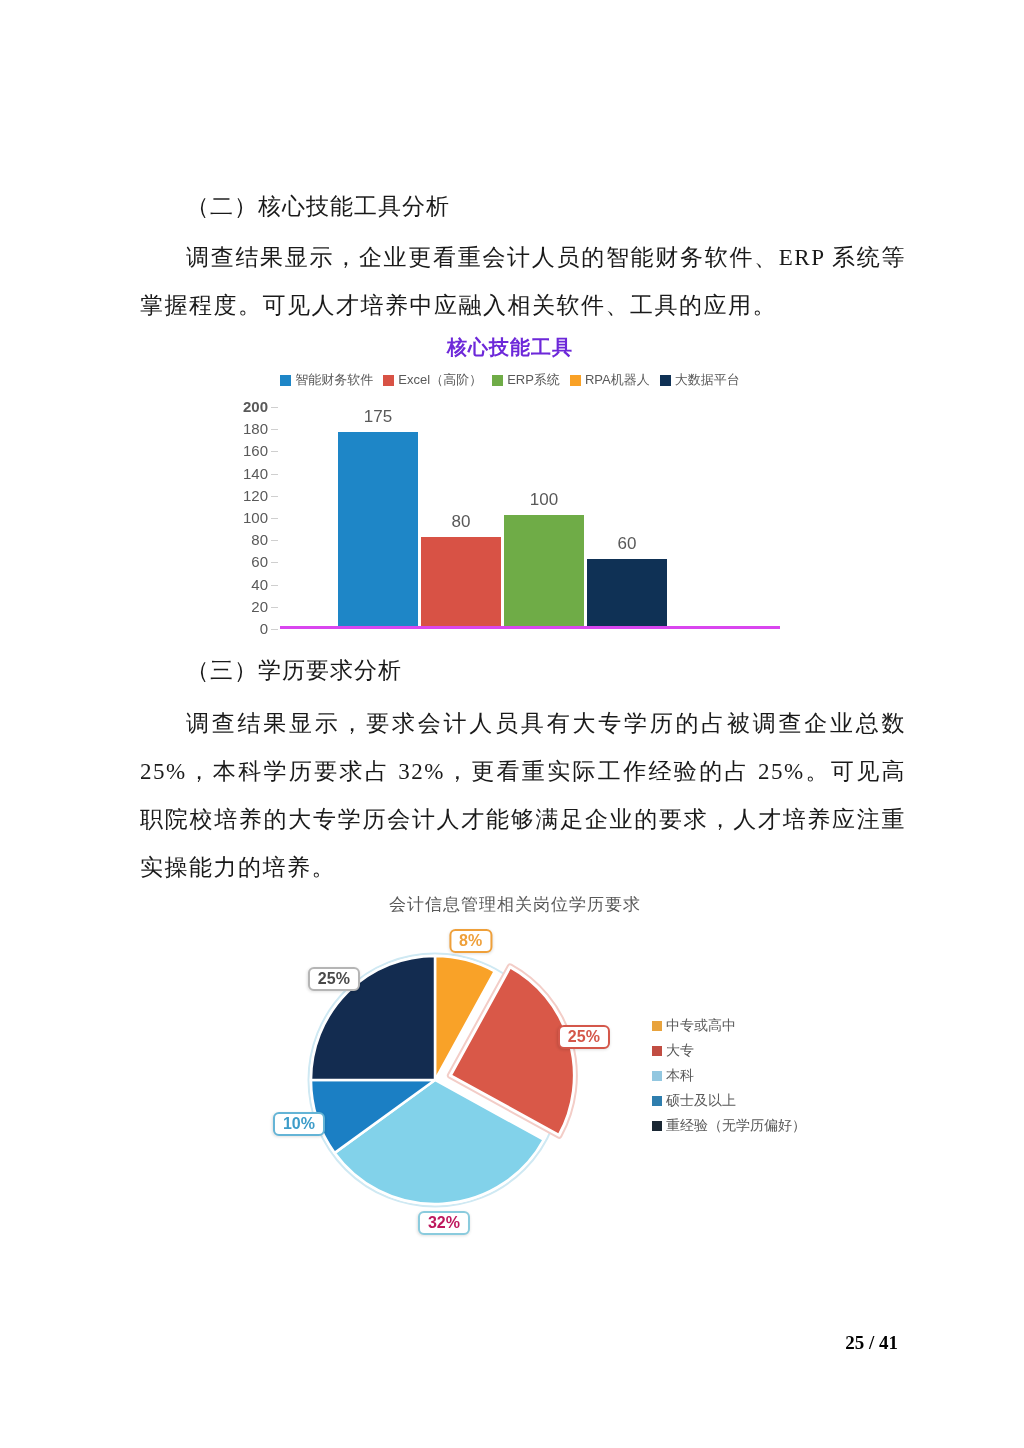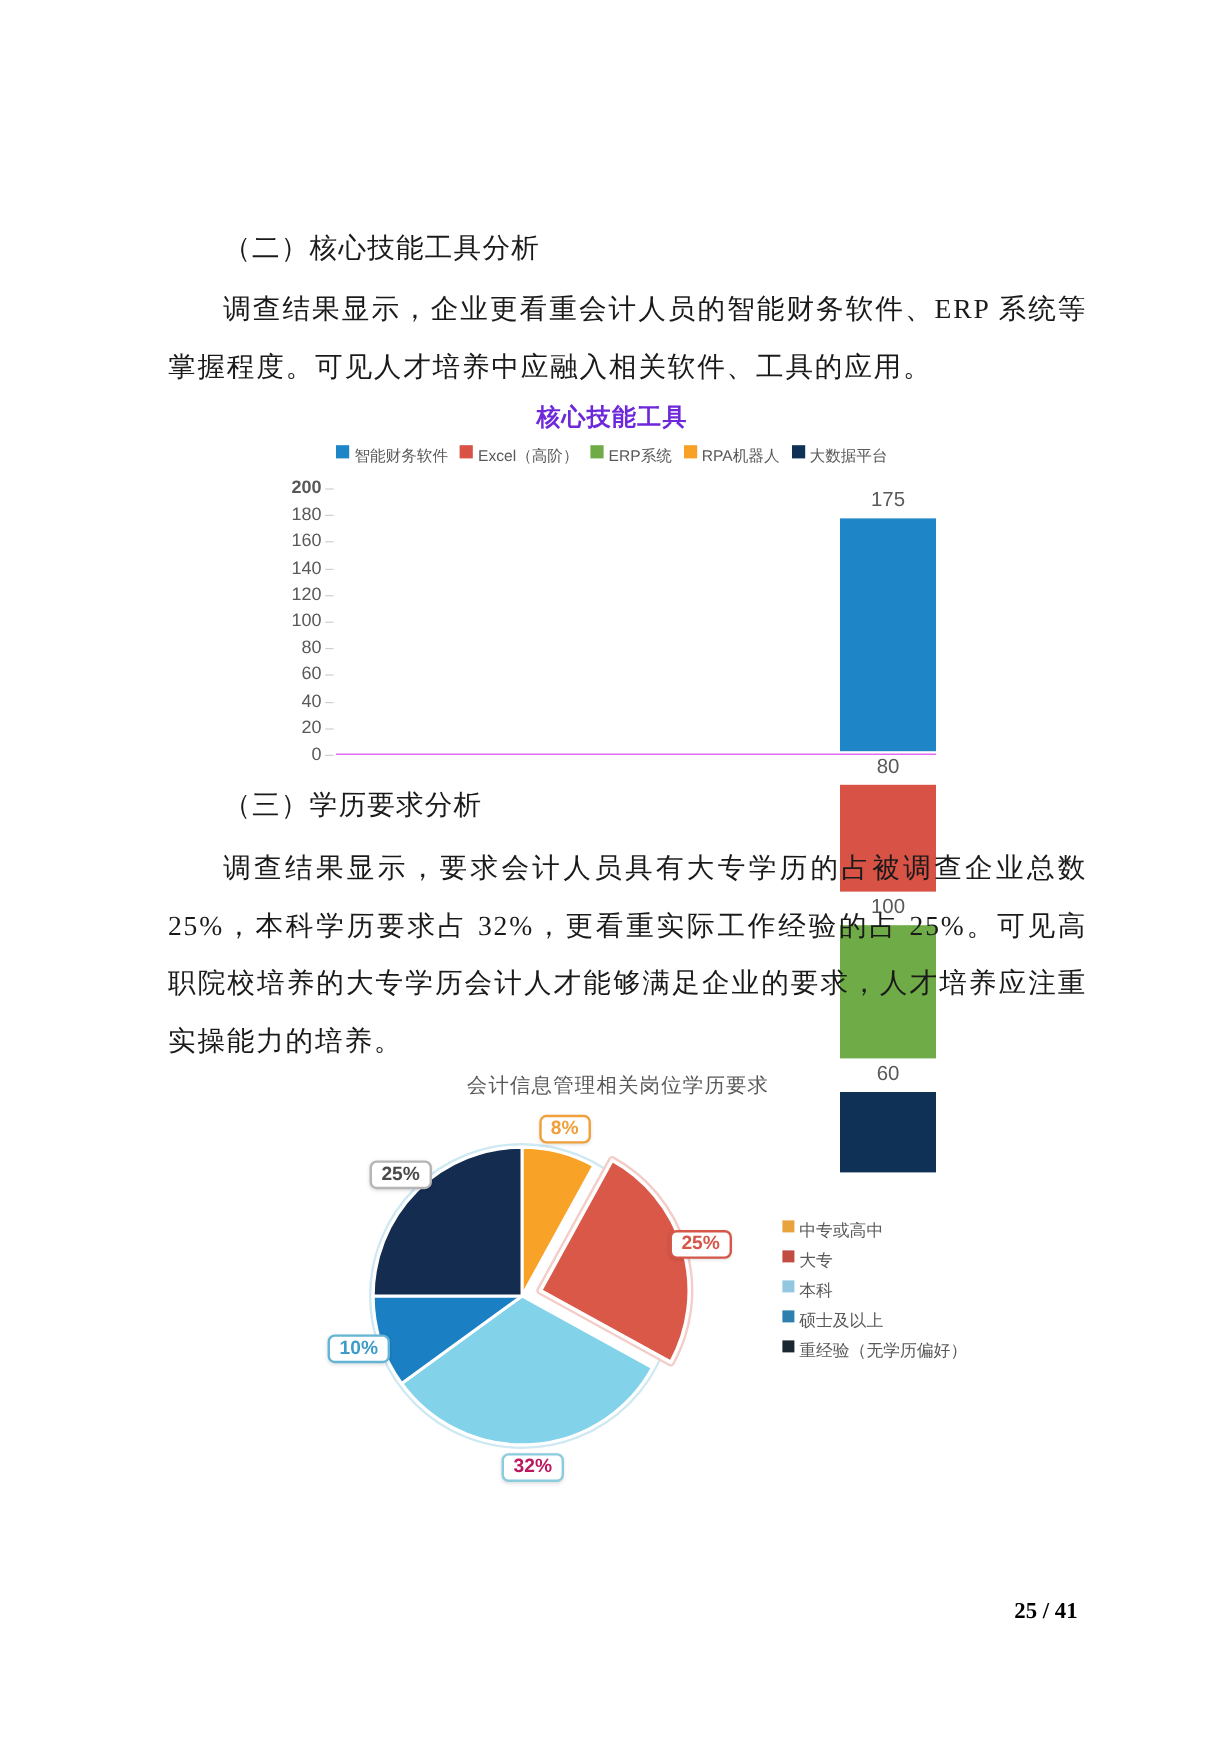--- a/index.html
+++ b/index.html
@@ -43,38 +43,37 @@
   }
   .bar-title {
     text-align:center; font-size:20px; font-weight:bold; color:#6d28d9;
     letter-spacing:1px;
   }
   .bar-legend {
     margin-top:10px;
     display:flex; justify-content:center; align-items:center; gap:10px;
     font-size:13px; color:#595959; white-space:nowrap;
   }
-  .legend-item { display:flex; gap:4px; }
+  .legend-item { display:flex; align-items:center; gap:4px; }
   .legend-item .swatch { width:11px; height:11px; display:inline-block; }
   .bar-plot-row { display:flex; margin-top:18px; }
   .bar-y-axis { position:relative; width:50px; height:222px; }
   .ytick {
     position:absolute; right:12px;
     font-size:15px; color:#595959; line-height:18px;
   }
   .ytick::after {
     content:""; position:absolute; right:-10px; top:50%;
     width:7px; height:1px; background:#cfcfcf;
   }
   .bar-plot-area {
     position:relative; width:500px; height:222px;
-    border-bottom:1px solid #d946ef;
+    border-bottom:3px solid #d946ef;
     display:flex; align-items:flex-end; gap:3px;
     padding-left:58px;
-    flex-direction:column;
   }
   .bar-wrap { display:flex; flex-direction:column; align-items:center; justify-content:flex-end; }
   .bar-value { font-size:17px; color:#595959; margin-bottom:5px; }
   .bar { width:80px; }
 
   
   .pie-title {
     position:absolute; left:140px; top:893px; width:750px;
     text-align:center;
     font-family:"Liberation Sans", sans-serif;

